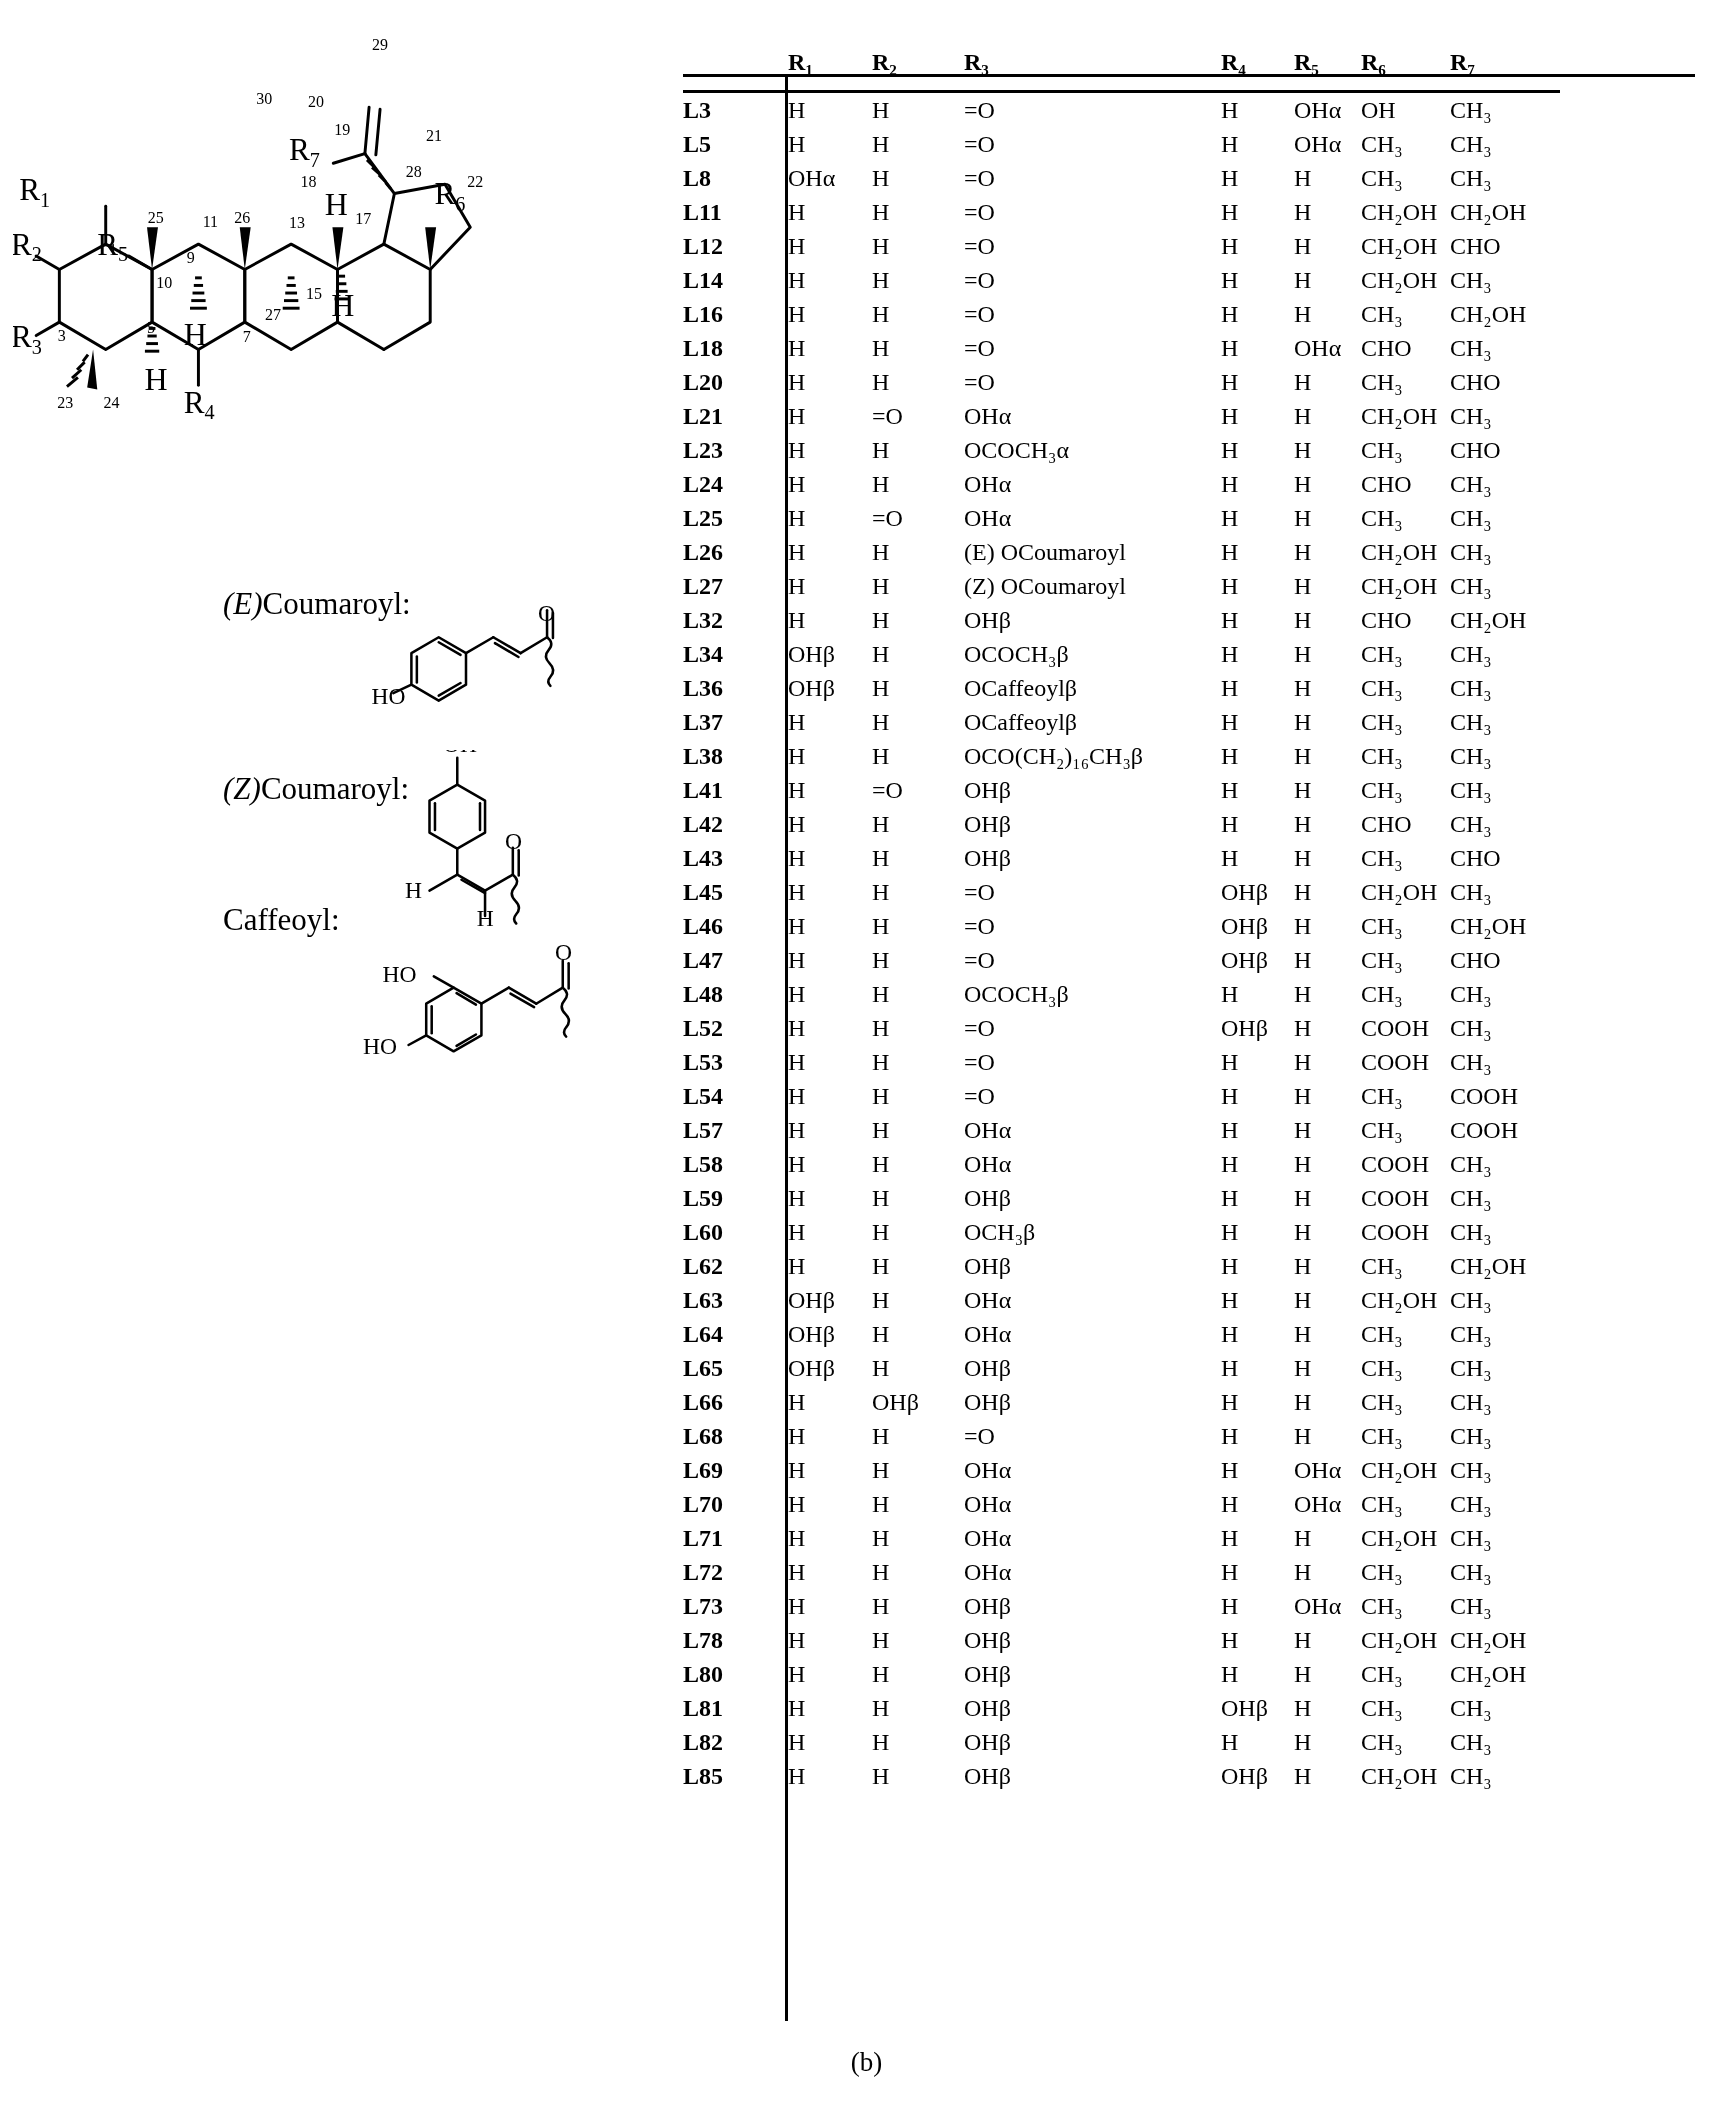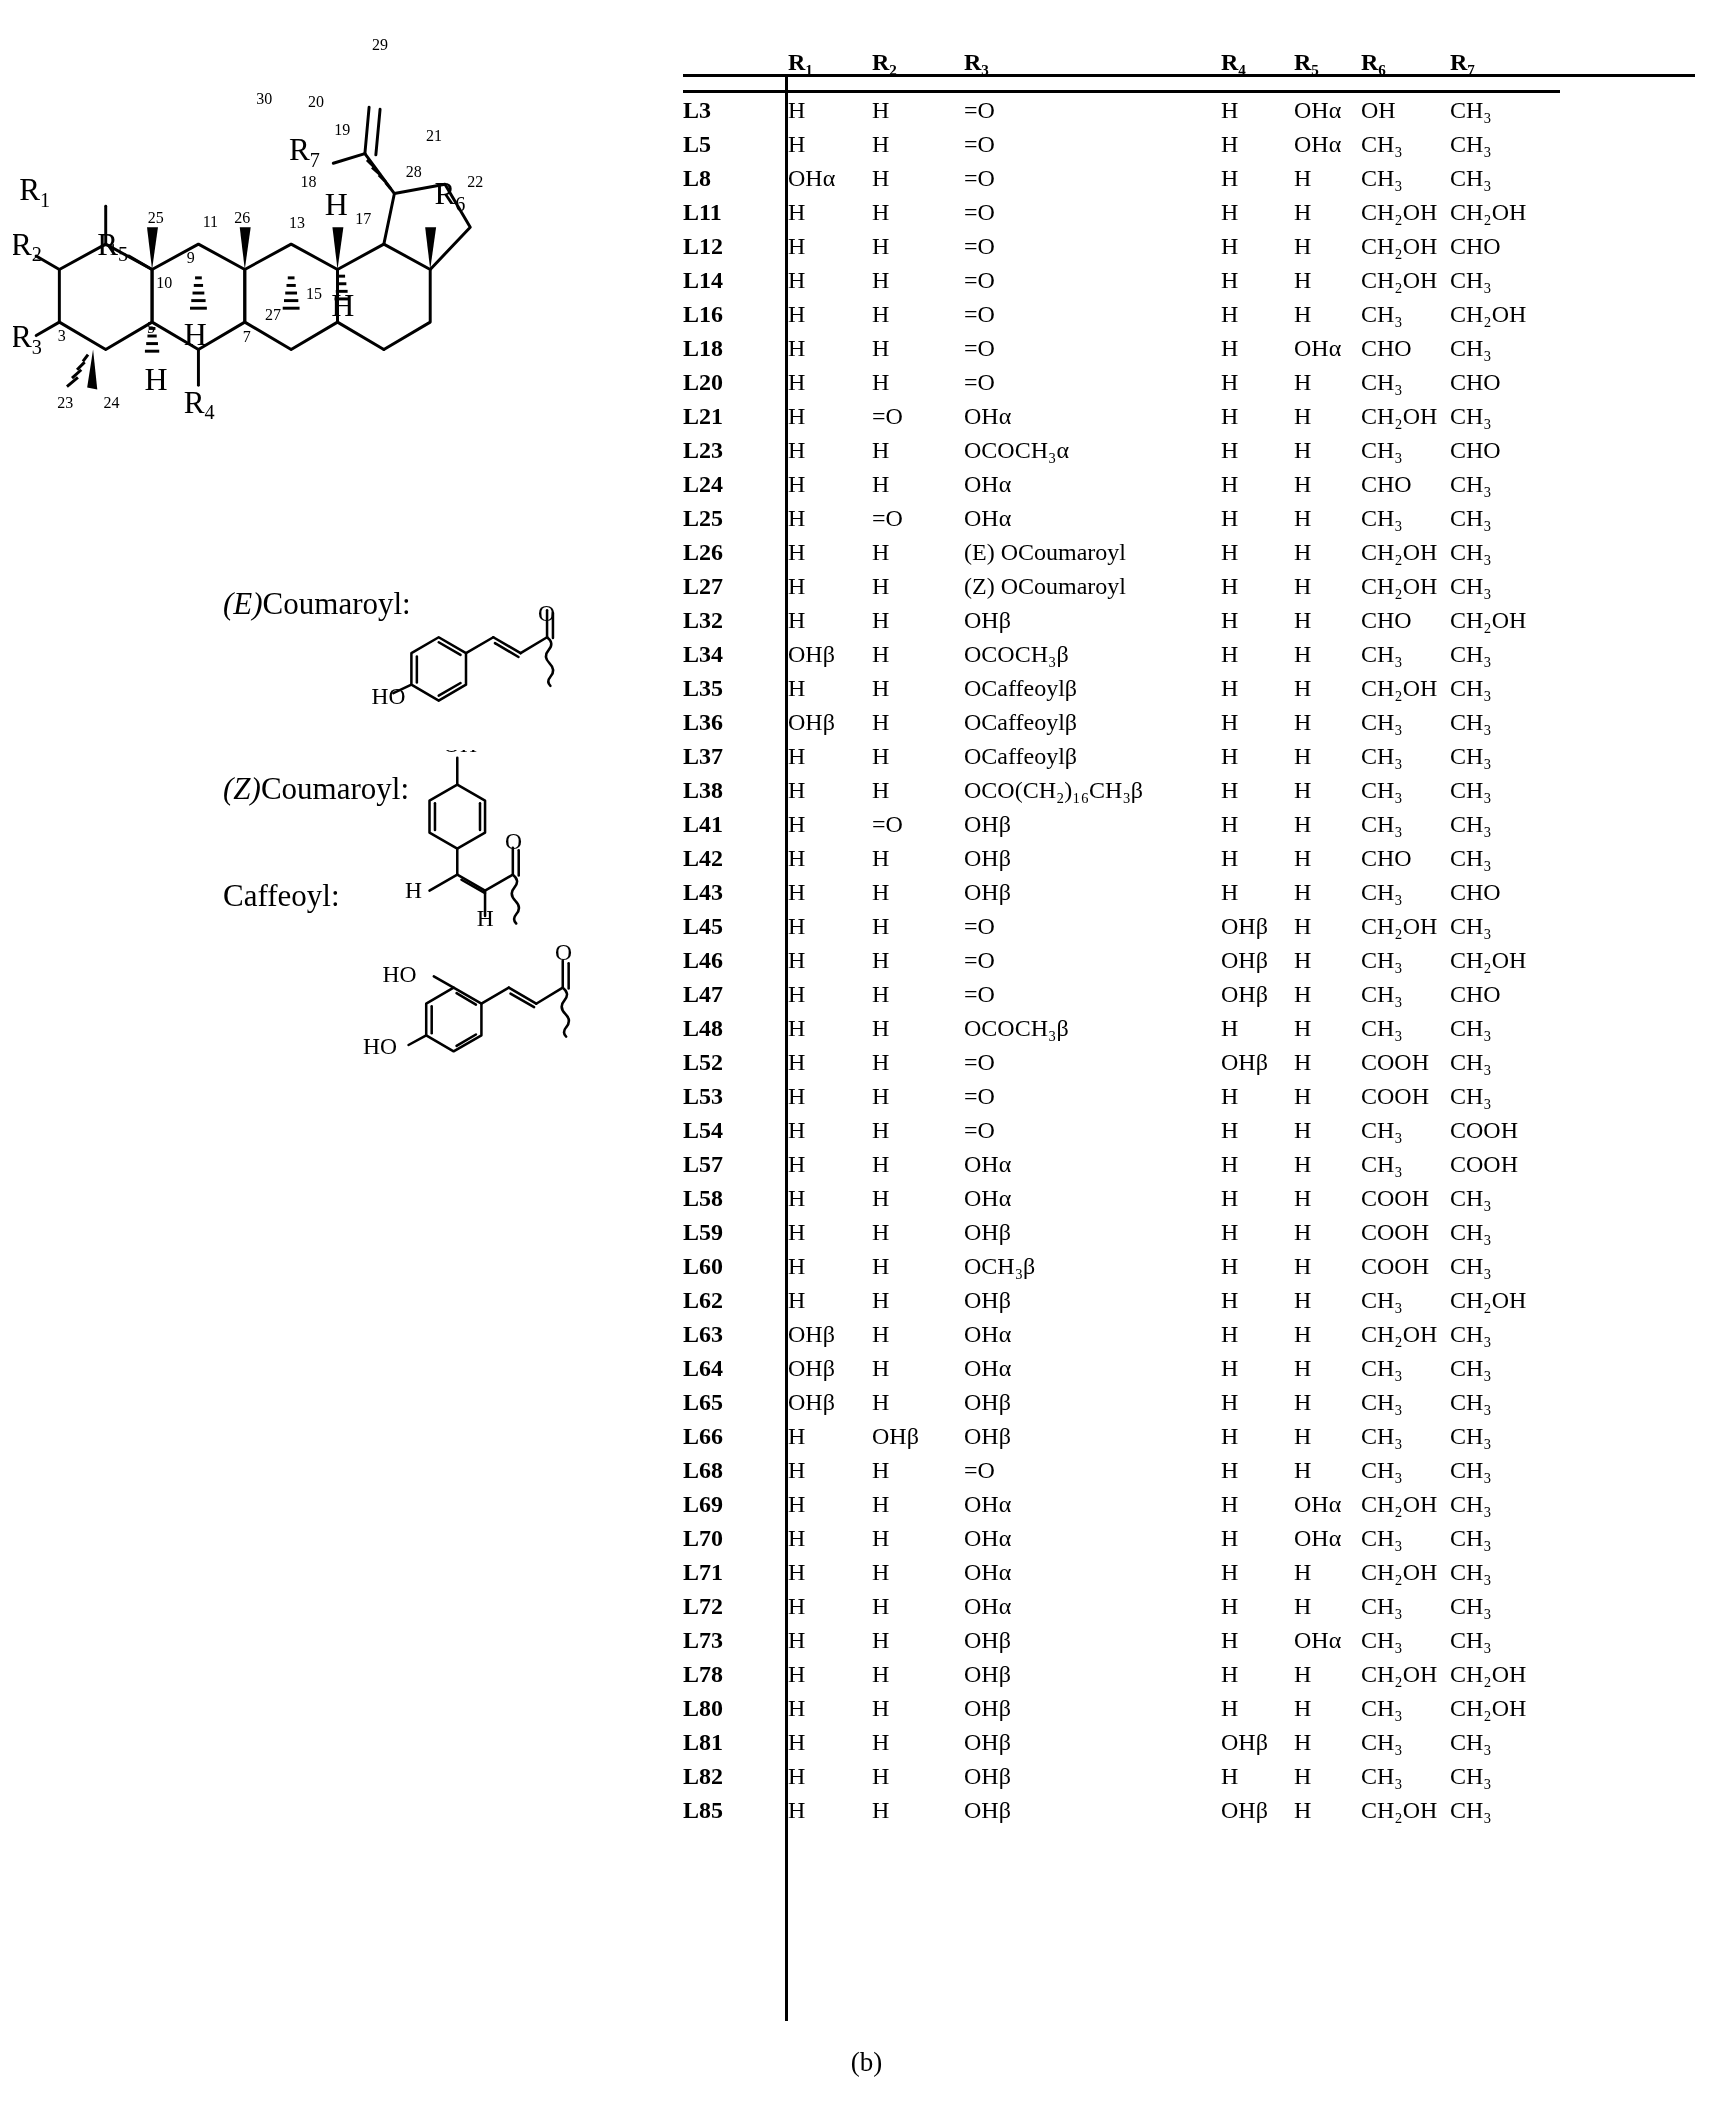--- a/index.html
+++ b/index.html
@@ -33,21 +33,21 @@
   .frag-label {
     position: absolute;
     font-size: 31px;
     font-family: "Liberation Serif", "DejaVu Serif", serif;
     white-space: nowrap;
   }
   .frag-label .it { font-style: italic; }
 
   #label-coumaroyl-e { left: 223px; top: 586px; }
   #label-coumaroyl-z { left: 223px; top: 742px; margin-top: 29px; }
-  #label-caffeoyl    { left: 223px; top: 878px; }
+  #label-caffeoyl    { left: 223px; top: 902px; }
 
   
   #substituent-table {
     position: absolute;
     left: 683px;
     top: 42px;
     width: 1012px;
   }
   table.subs {
     border-collapse: collapse;
@@ -507,30 +507,20 @@
           <td class="col-id">L34</td>
           <td class="col-r1">OHβ</td>
           <td class="col-r2">H</td>
           <td class="col-r3">OCOCH₃β</td>
           <td class="col-r4">H</td>
           <td class="col-r5">H</td>
           <td class="col-r6">CH₃</td>
           <td class="col-r7">CH₃</td>
         </tr>
         <tr>
-          <td class="col-id">L35</td>
-          <td class="col-r1">H</td>
-          <td class="col-r2">H</td>
-          <td class="col-r3">OCaffeoylβ</td>
-          <td class="col-r4">H</td>
-          <td class="col-r5">H</td>
-          <td class="col-r6">CH₂OH</td>
-          <td class="col-r7">CH₃</td>
-        </tr>
-        <tr>
           <td class="col-id">L36</td>
           <td class="col-r1">OHβ</td>
           <td class="col-r2">H</td>
           <td class="col-r3">OCaffeoylβ</td>
           <td class="col-r4">H</td>
           <td class="col-r5">H</td>
           <td class="col-r6">CH₃</td>
           <td class="col-r7">CH₃</td>
         </tr>
         <tr>

